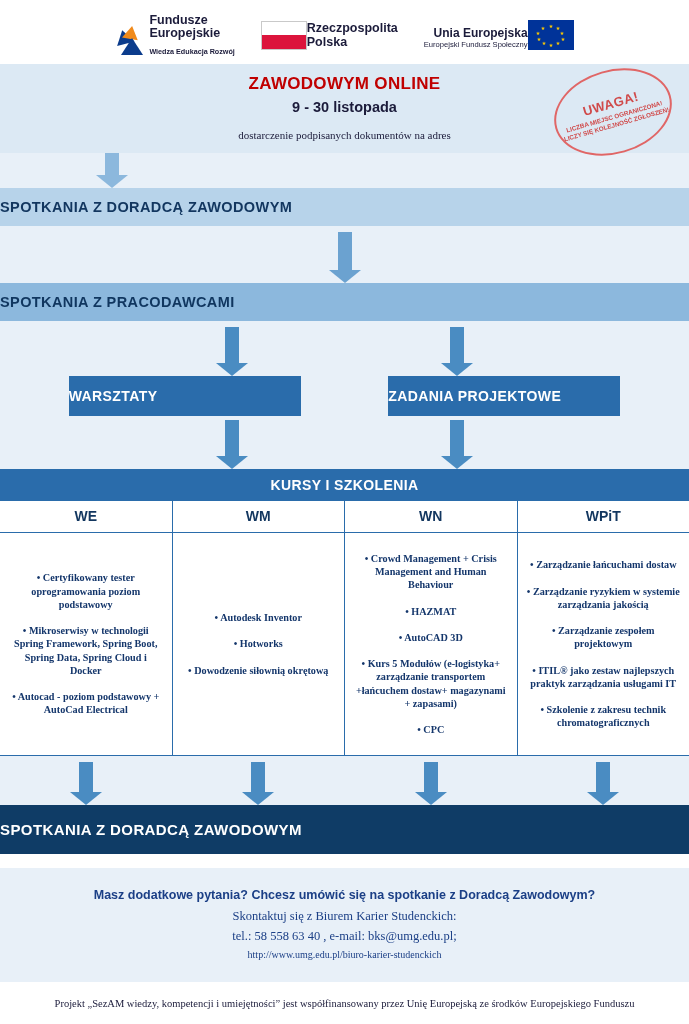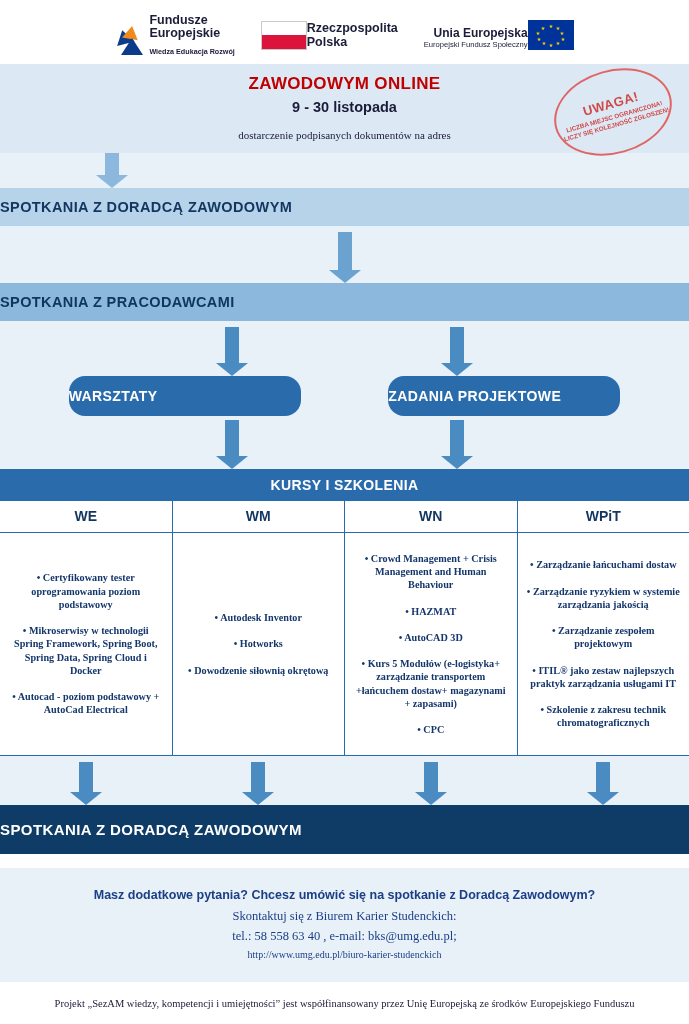--- a/index.html
+++ b/index.html
@@ -110,21 +110,21 @@
     border-top: 13px solid #8cb8dd;
   }
   .arrow.mid .stem, .arrow.mid .head { }
   .arrow.mid .stem { background: #6ba2d0; }
   .arrow.mid .head { border-top-color: #6ba2d0; }
   .arrow.dk .stem { background: #4a8cc2; }
   .arrow.dk .head { border-top-color: #4a8cc2; }
 
   .two-arrows { display: flex; justify-content: space-around; }
   .two-boxes { display: flex; justify-content: space-around; gap: 10px; padding: 0 30px; }
-  .two-boxes .bar-dark { flex: 0 0 232px; border-radius: 16px; }
+  .two-boxes .bar-dark { flex: 0 0 232px; }
 
   .four-arrows { display: flex; }
   .four-arrows > div { flex: 1; display: flex; justify-content: center; }
 
   
   .kursy-head {
     background: #2a6cab; color: #fff;
     text-align: center; font-weight: bold;
     font-family: "Liberation Sans", sans-serif;
     font-size: 14px; padding: 8px 0; letter-spacing: .4px;

